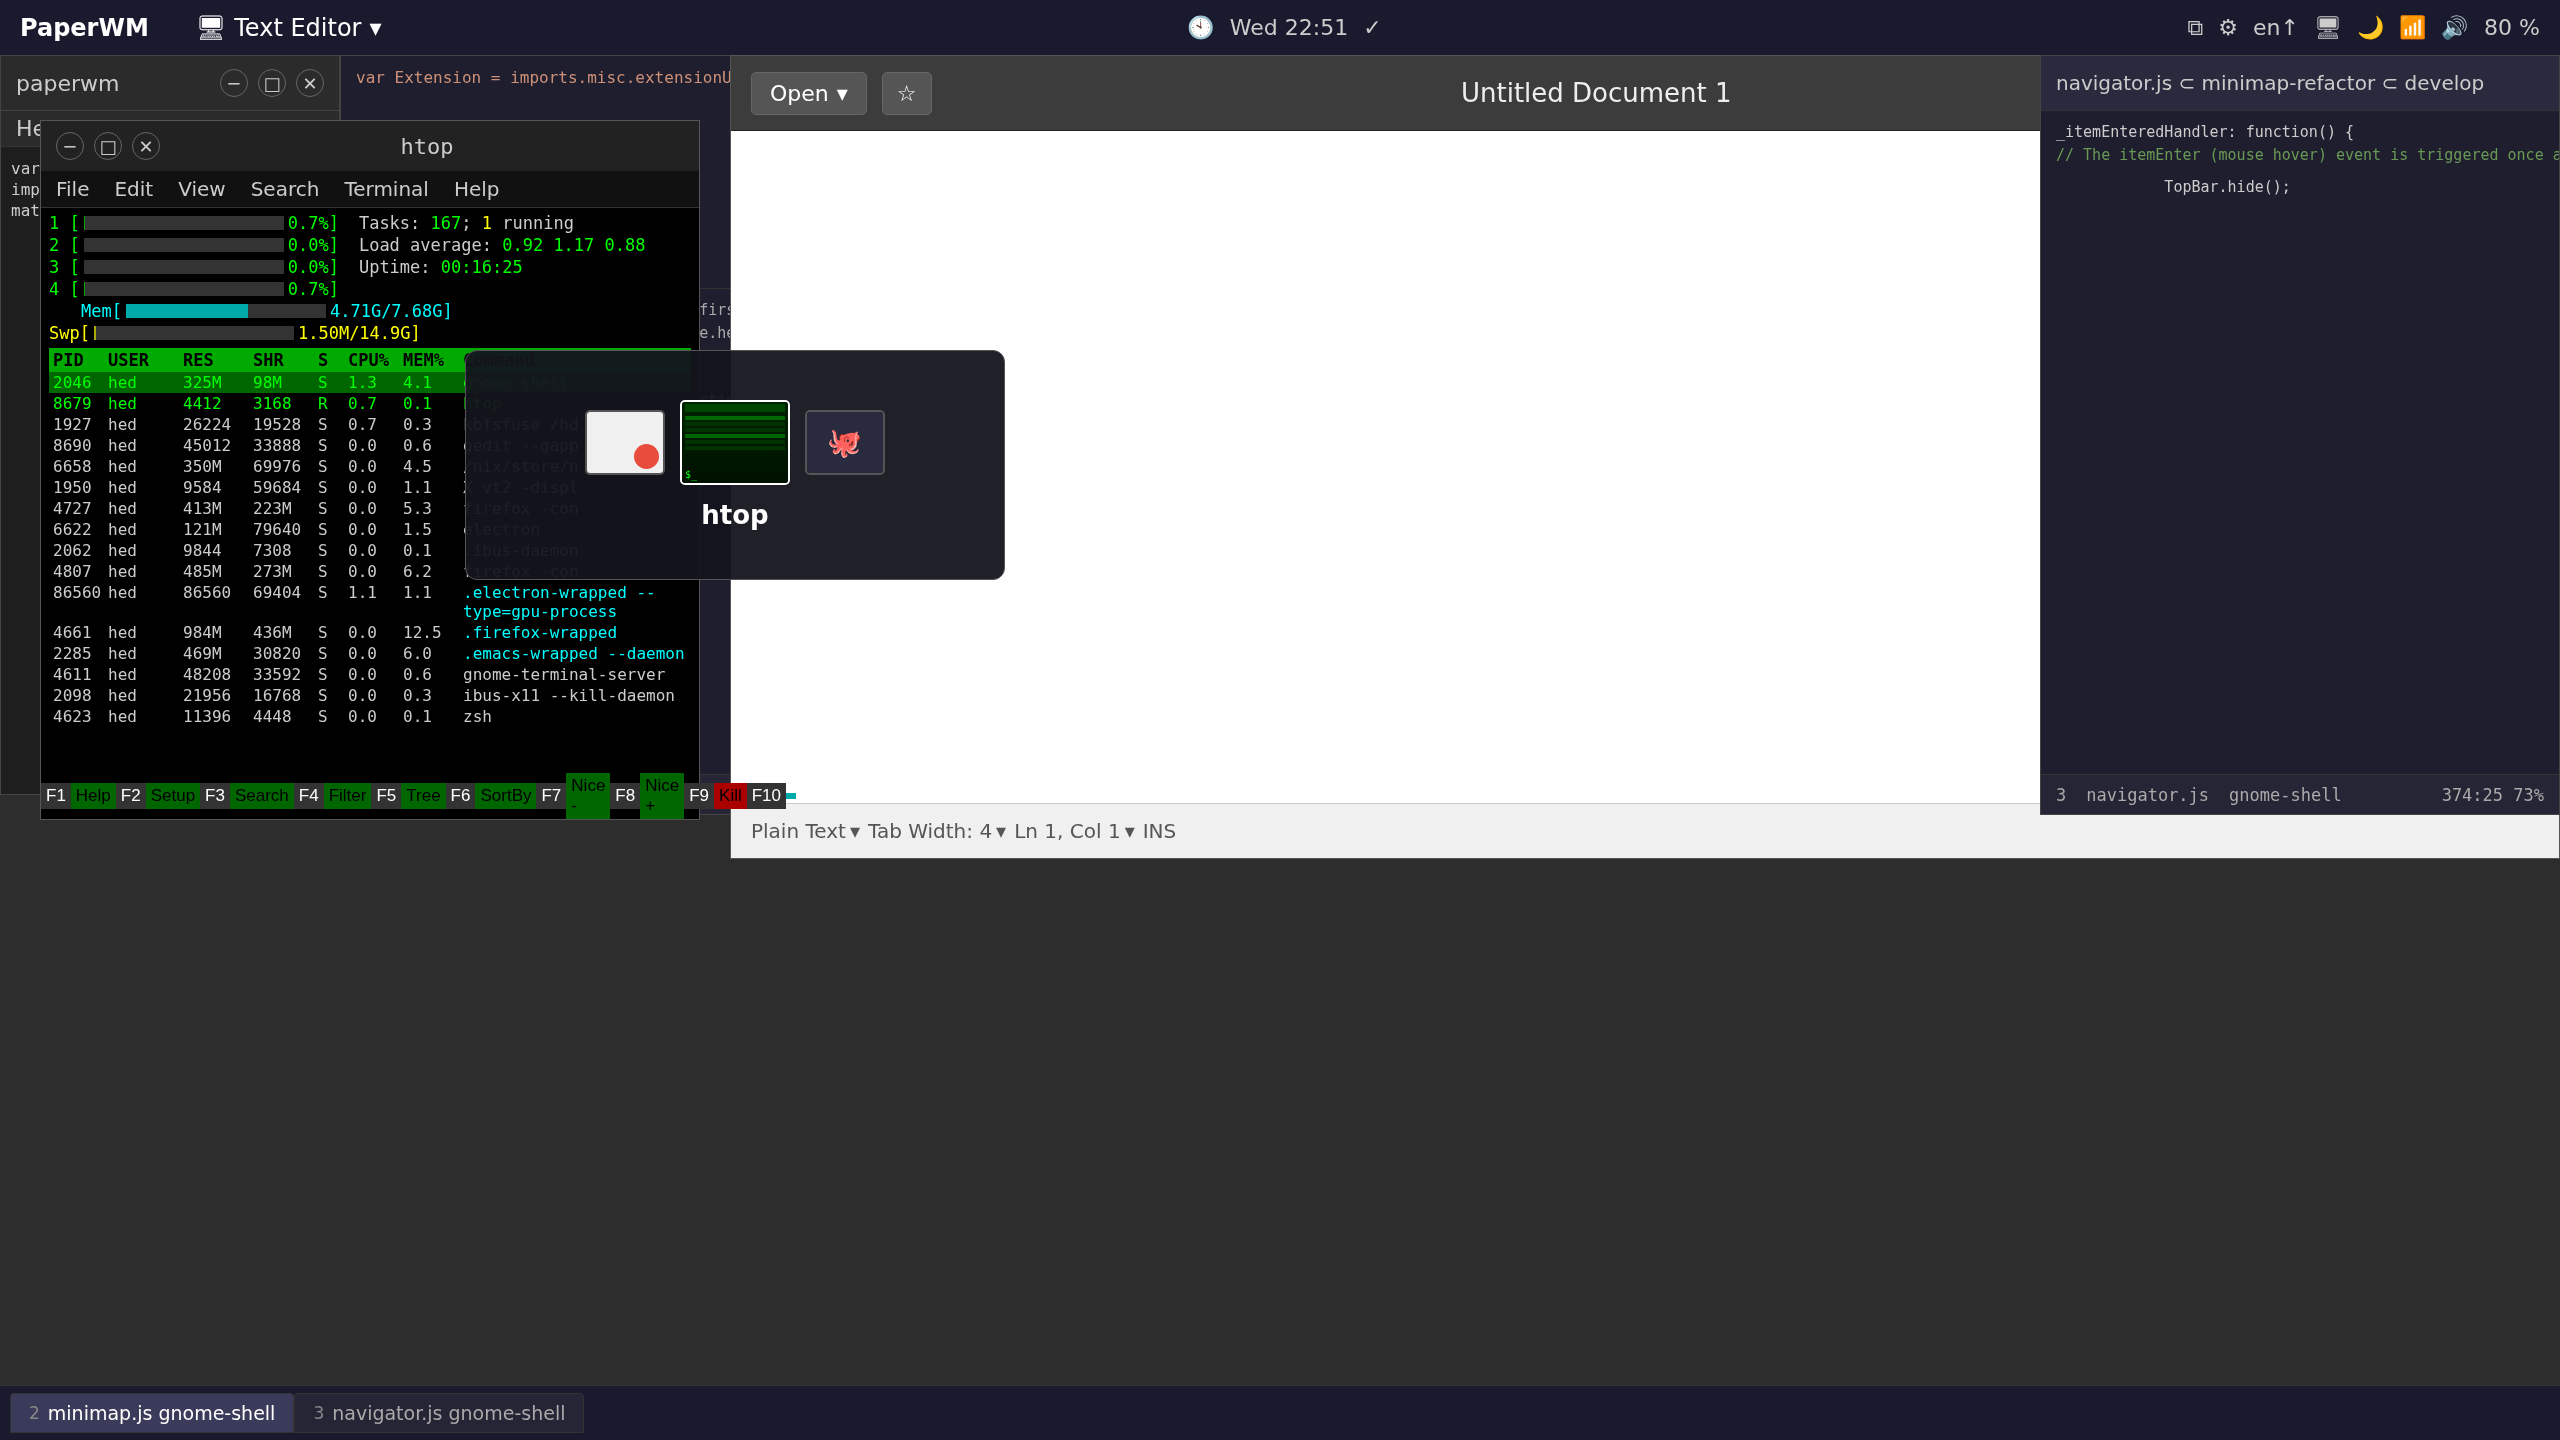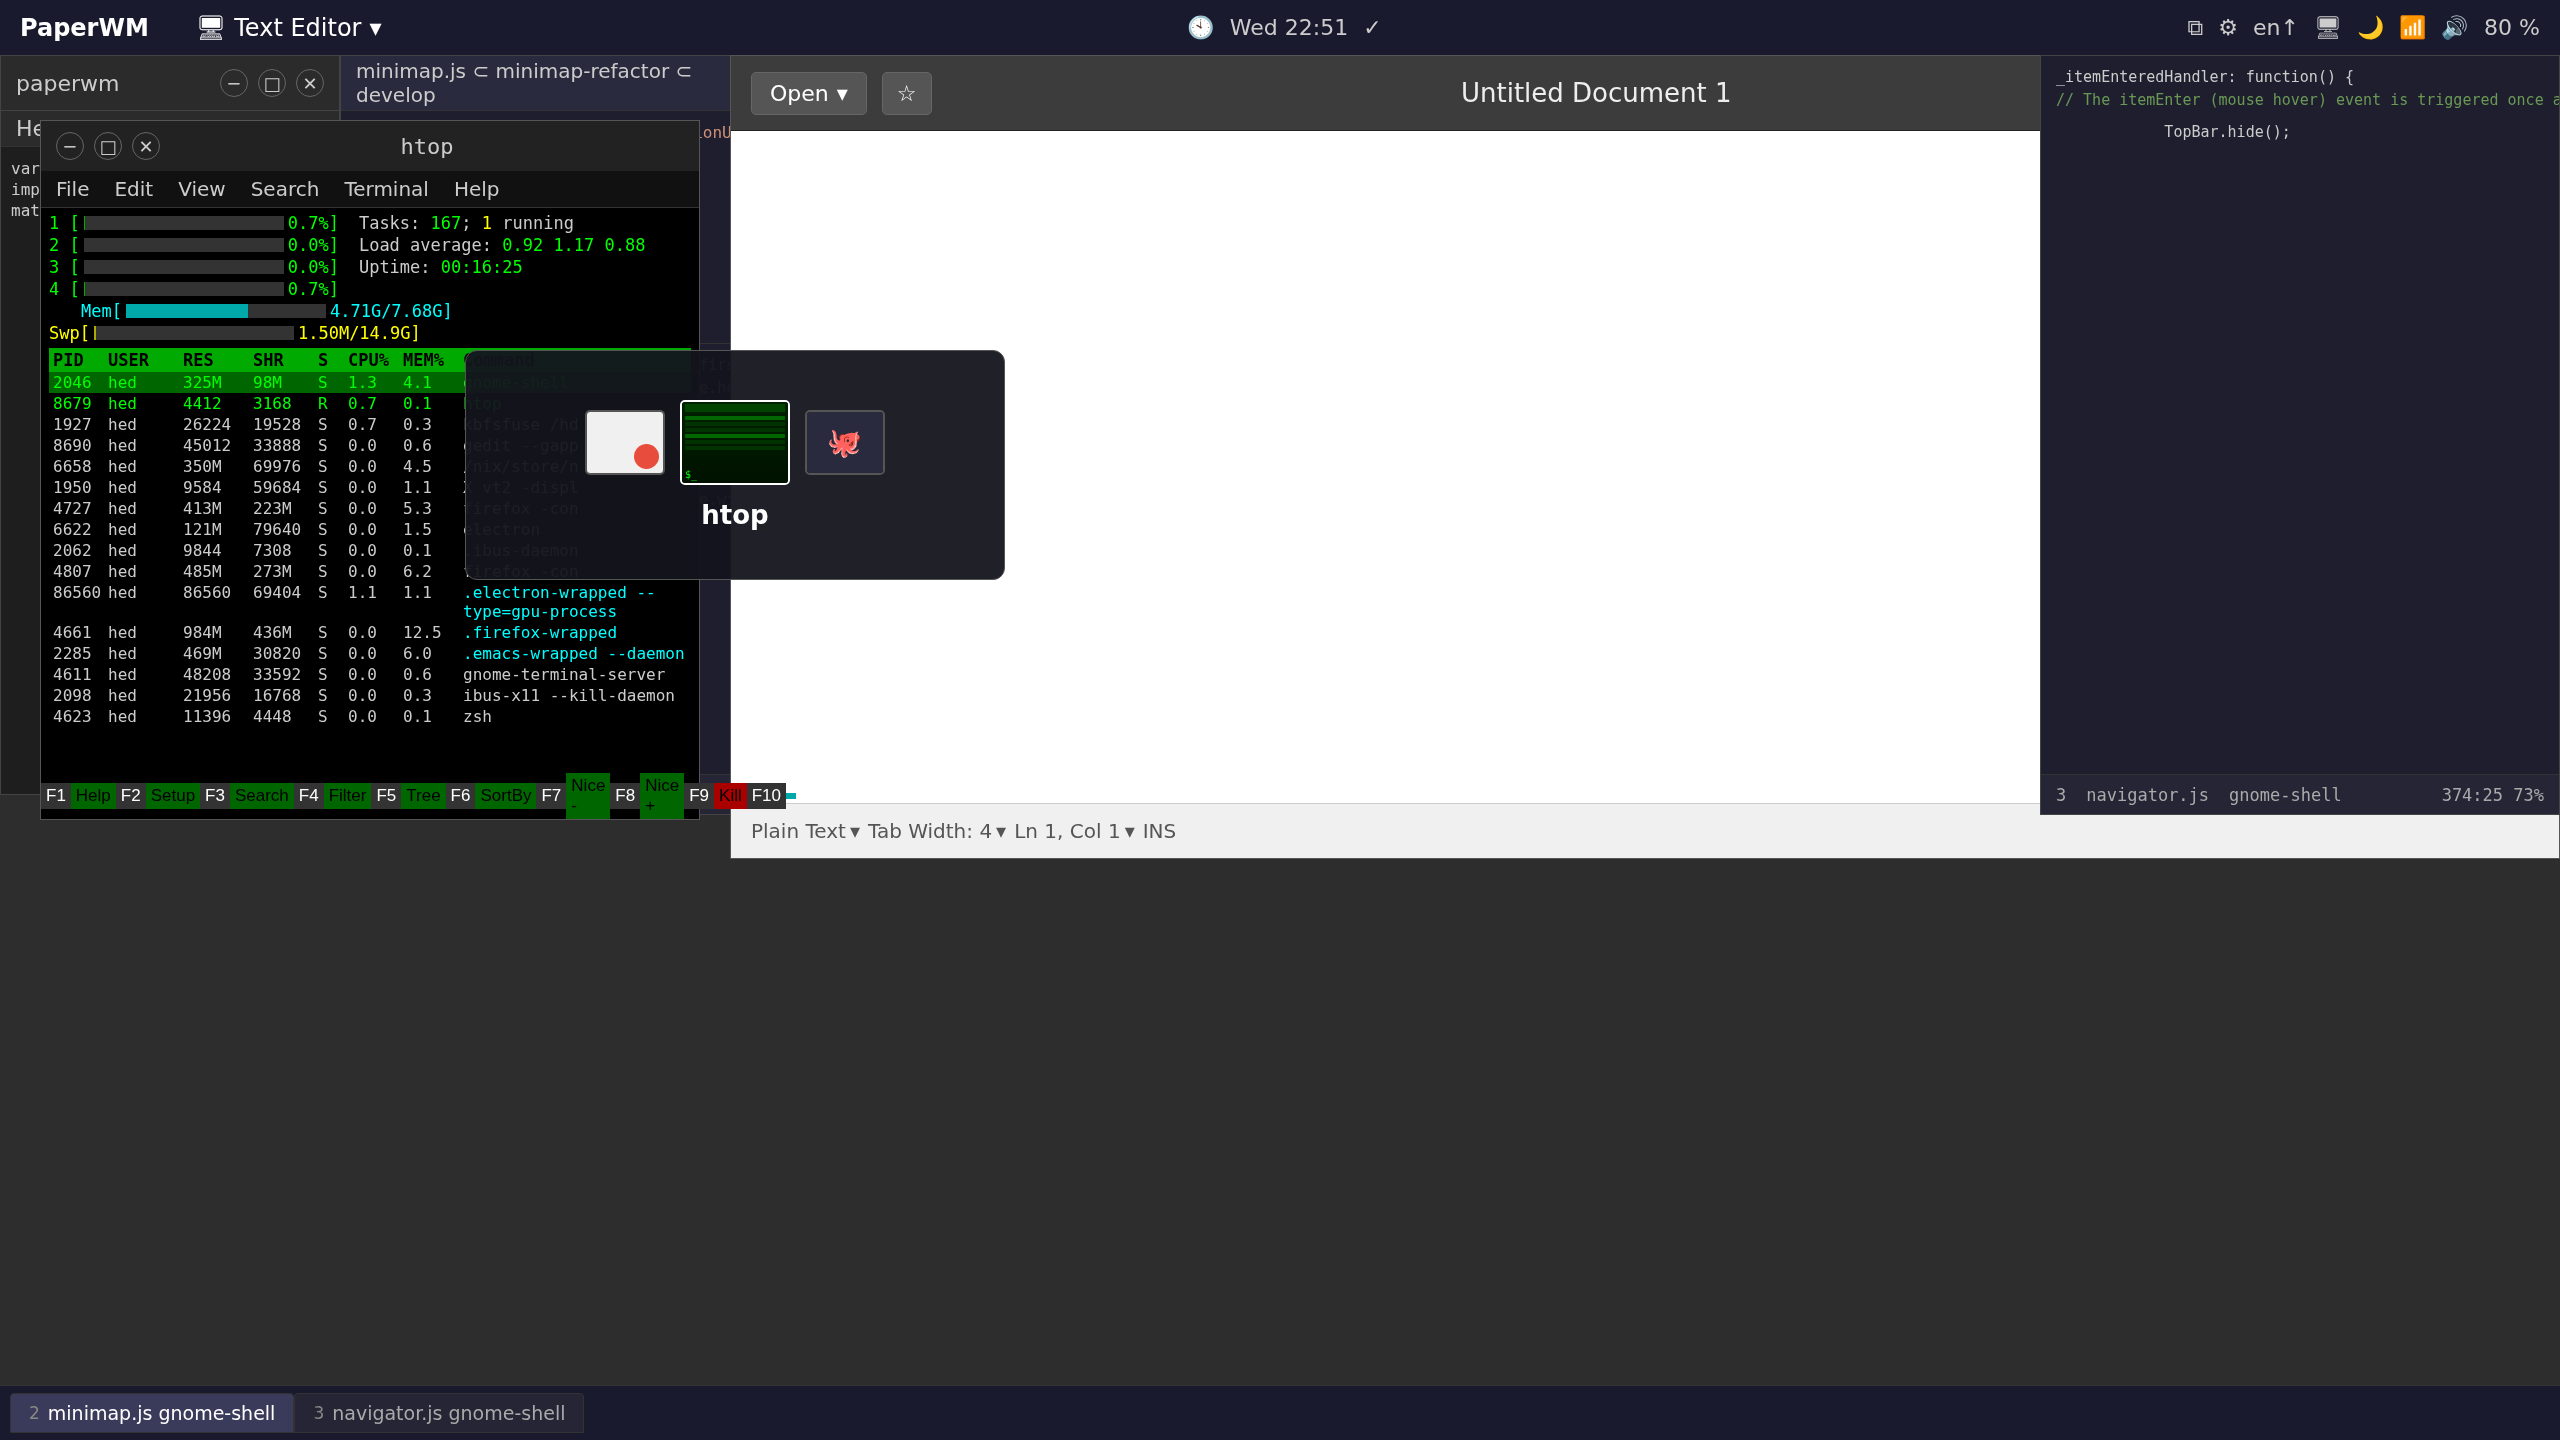--- a/index.html
+++ b/index.html
@@ -816,26 +816,20 @@
           <span class="htop-fn-label red">Kill</span>
         </div>
       <div class="htop-fn-item">
           <span class="htop-fn-key">F10</span>
           <span class="htop-fn-label cyan"></span>
         </div>
     </div>
   </div>
 
   <div id="window-minimap">
-    <div class="code-titlebar">
-      <span class="code-title">minimap.js ⊂ minimap-refactor ⊂ develop</span>
-      <div class="win-btn">─</div>
-      <div class="win-btn">□</div>
-      <div class="win-btn">✕</div>
-    </div>
     <div class="code-content">
       <div class="code-line"><span style="color:#ce9178;">var Extension = imports.misc.extensionUtils.extensions["paperwm@hedning-matrix.org"]</span></div>
       <div class="code-line">&nbsp;</div>
       <div class="code-line">&nbsp;</div>
       <div class="code-line">&nbsp;</div>
       <div class="code-line">&nbsp;</div>
       <div class="code-line">&nbsp;</div>
       <div class="code-line">&nbsp;</div>
       <div class="code-line">&nbsp;</div>
       <div style="margin-top:30px; border-top:1px solid #333; padding-top:10px;">
@@ -887,20 +881,23 @@
       <span>▾</span>
       <span class="gedit-status-sep"> </span>
       <span>Ln 1, Col 1</span>
       <span>▾</span>
       <span class="gedit-status-sep"> </span>
       <span>INS</span>
     </div>
   </div>
 
   <div id="window-navigator">
+    <div class="code-titlebar">
+      <span class="code-title">navigator.js ⊂ minimap-refactor ⊂ develop</span>
+    </div>
     <div class="code-content">
       <div class="code-line" style="color:#ccc; font-size:15px;">_itemEnteredHandler: function() {</div>
       <div class="code-line" style="color:#6a9955; font-size:15px;">// The itemEnter (mouse hover) event is triggered once after a item is</div>
       <div class="code-line" style="color:#ccc; font-size:15px; margin-top:10px;">            TopBar.hide();</div>
     </div>
     <div style="background:#252535; height:40px; display:flex; align-items:center; padding:0 15px; font-family:monospace; font-size:17px; color:#aaa; border-top:1px solid #333; gap:20px;">
       <span>3</span>
       <span>navigator.js</span>
       <span>gnome-shell</span>
       <span style="margin-left:auto;">374:25  73%</span>

